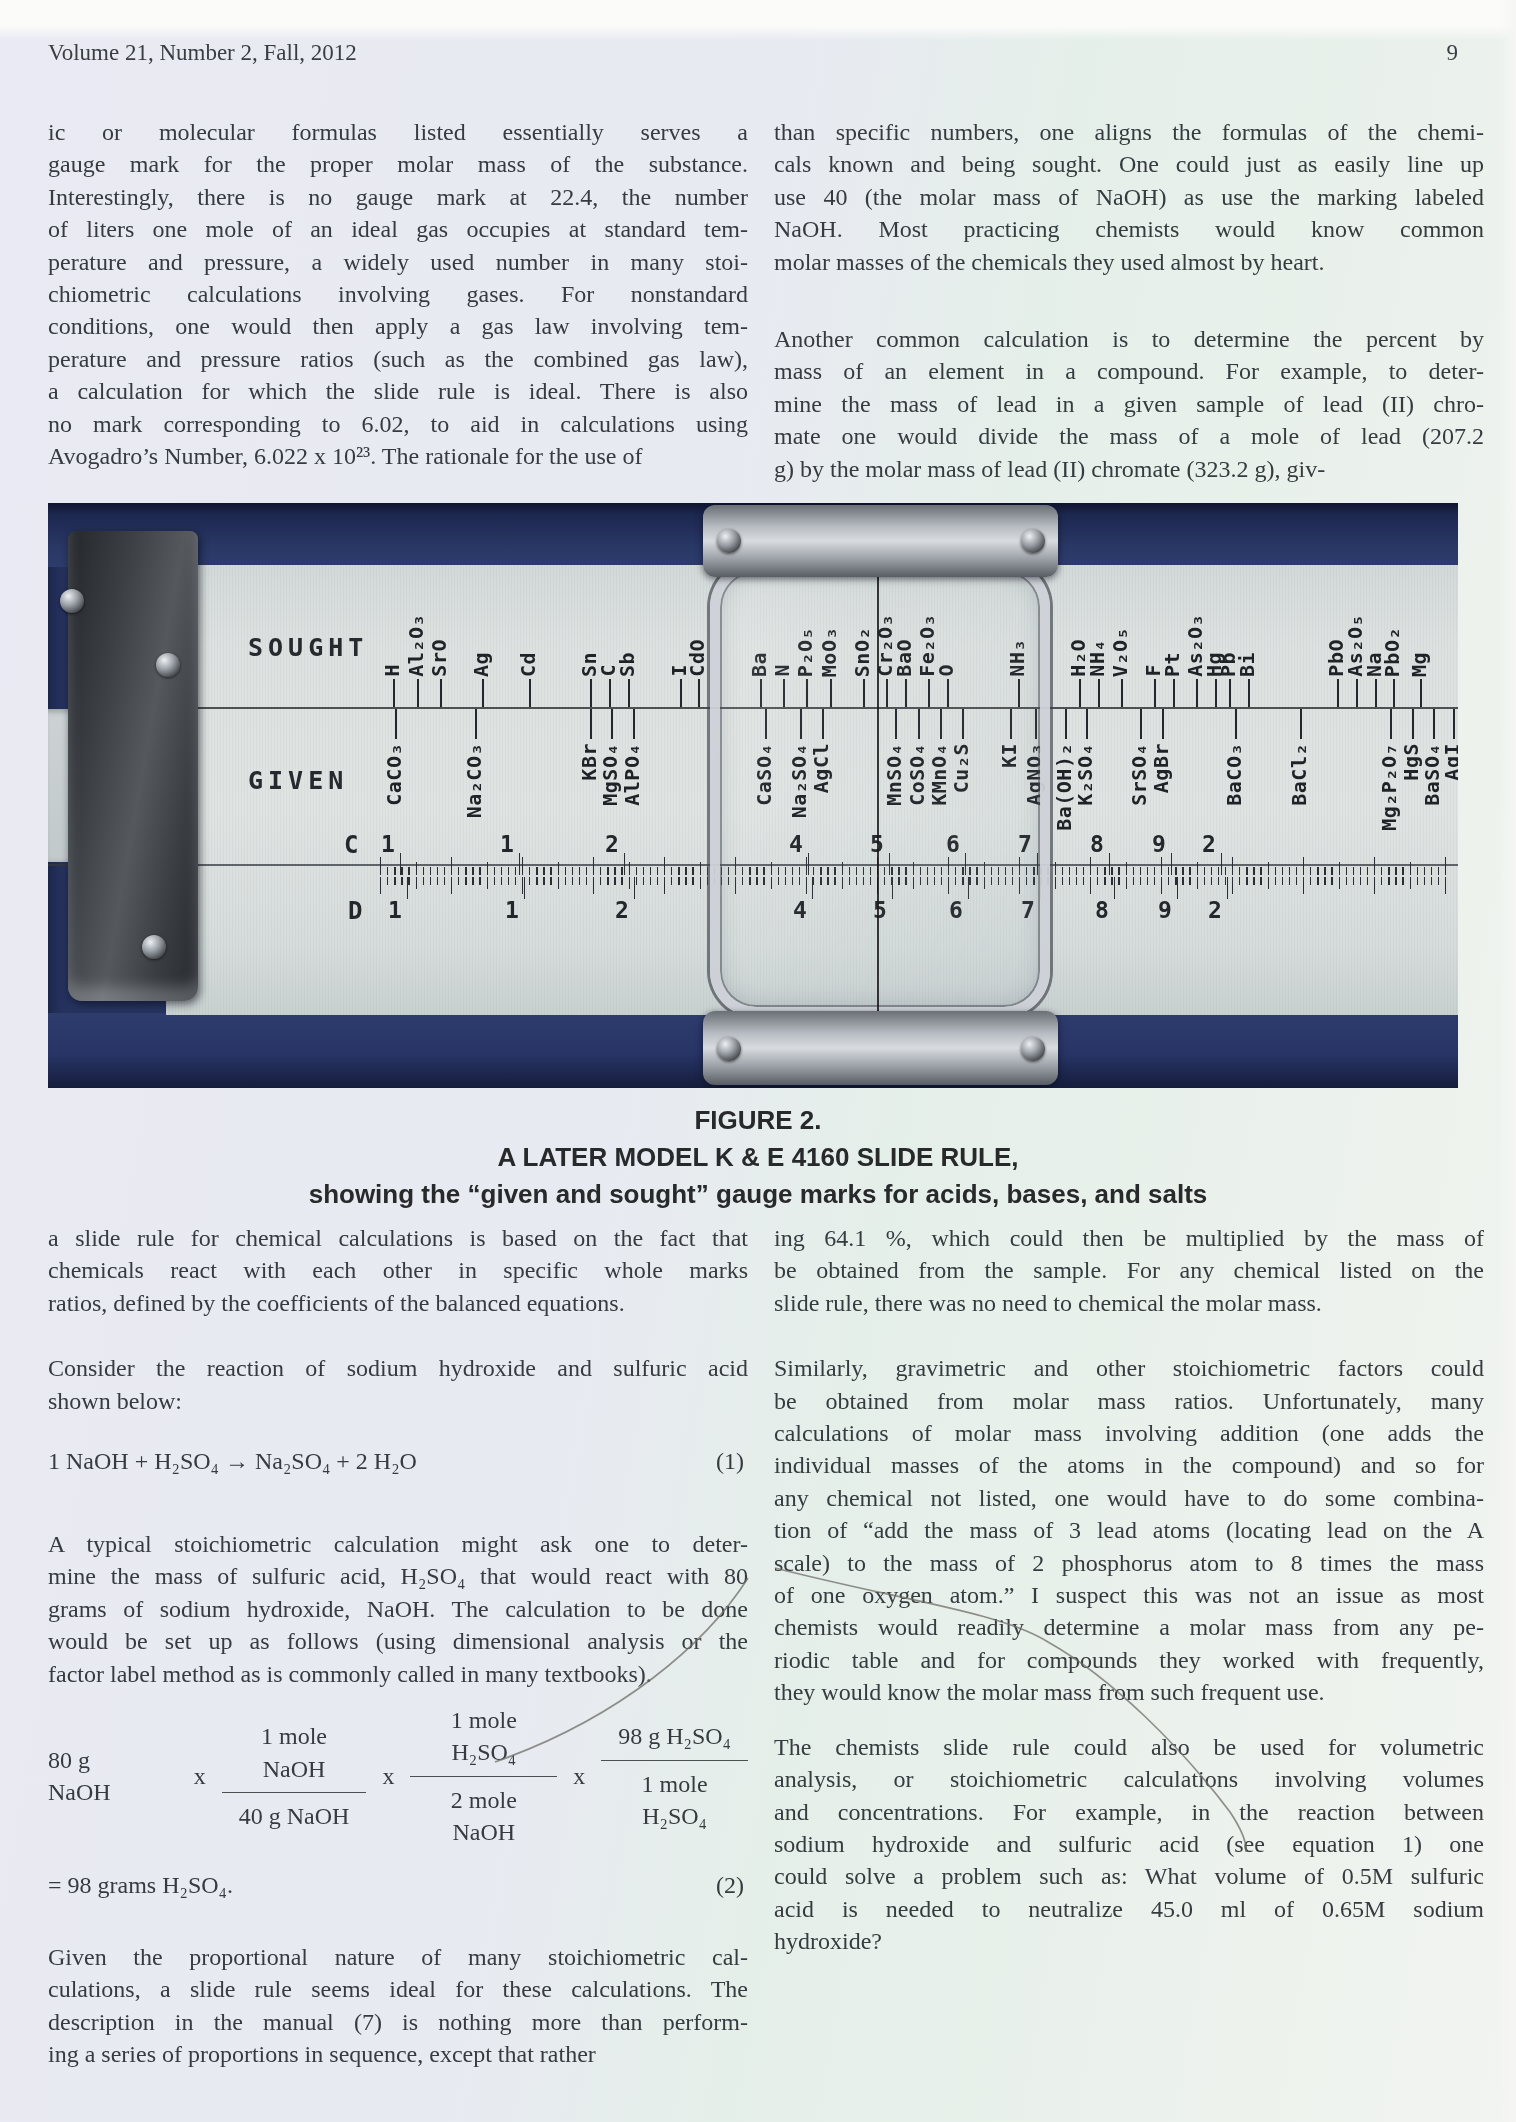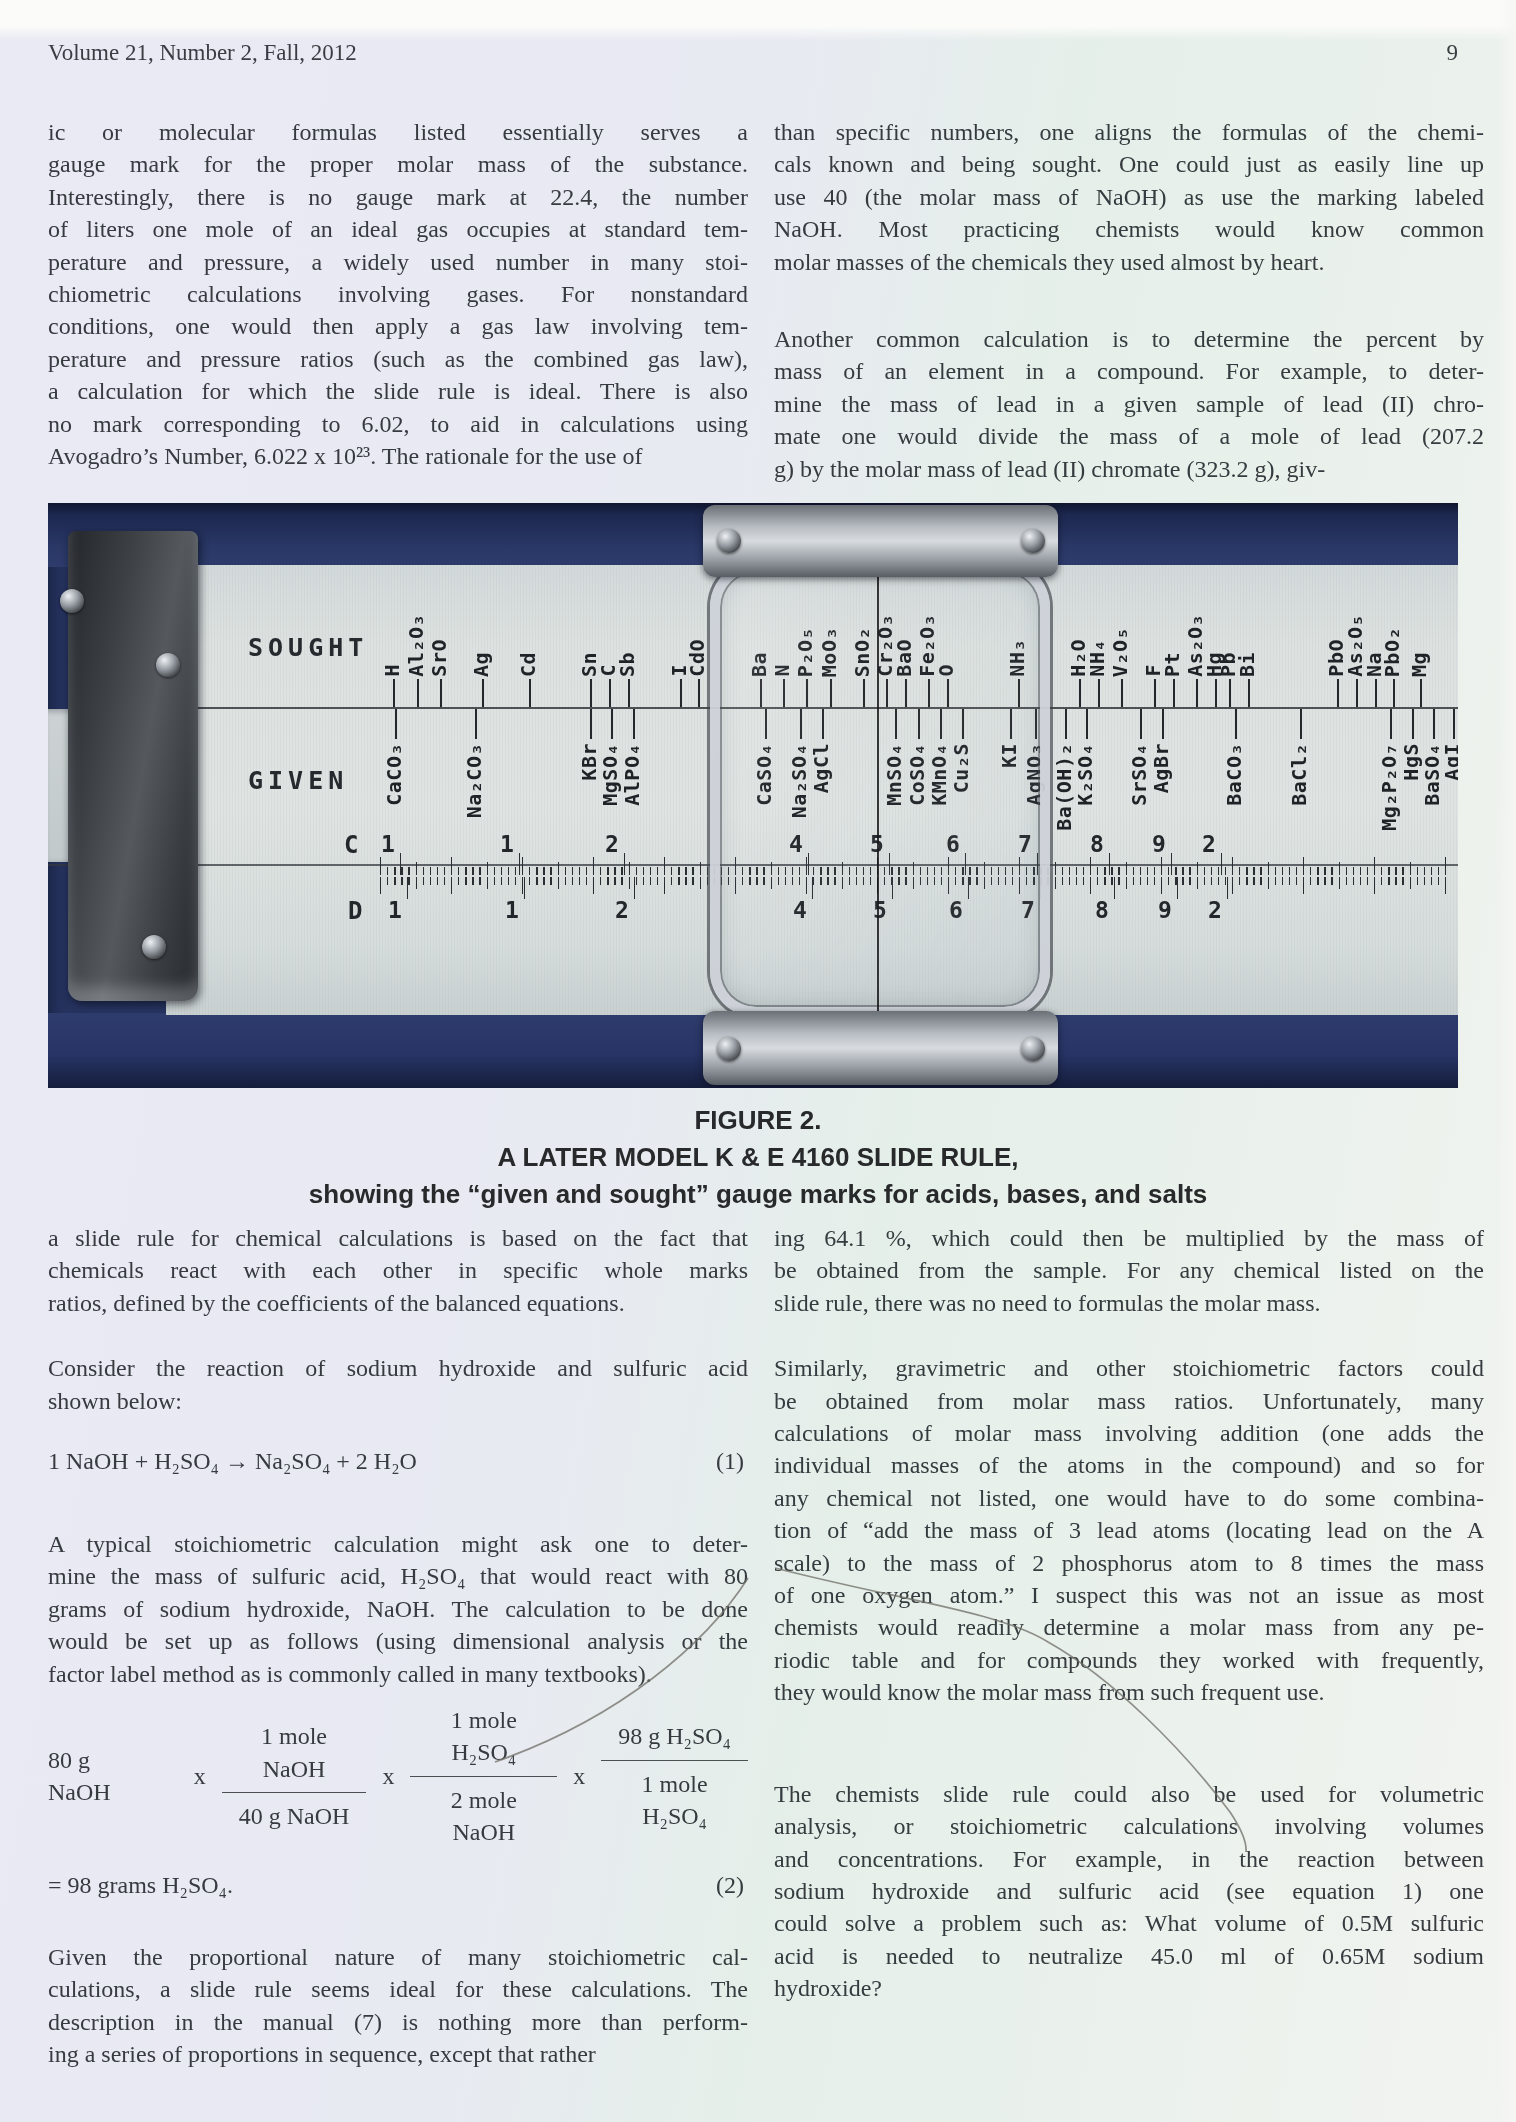--- a/index.html
+++ b/index.html
@@ -18,21 +18,21 @@
   
   .col{position:absolute;font-size:24px;line-height:32.4px;color:#363b3f;}
   #col1-top{left:48px;top:116px;width:700px;}
   #col2-top{left:774px;top:116px;width:710px;}
   #col1-bottom{left:48px;top:1222px;width:700px;}
   #col2-bottom{left:774px;top:1222px;width:710px;}
   .jpara div{text-align:justify;text-align-last:justify;}
   .jpara div:last-child{text-align-last:left;}
   .mt33{margin-top:33px;} .mt45{margin-top:45px;}
   .mt47{margin-top:47px;}
-  .mt36{margin-top:36px;} .mt48{margin-top:69px;}
+  .mt36{margin-top:36px;} .mt48{margin-top:22px;}
   
   .eq1{position:relative;height:36px;margin-top:28px;}
   .eq1 .tag,.eq2result .tag{position:absolute;right:4px;top:0;}
   .eq2{display:flex;align-items:center;margin-top:14px;}
   .eq2 .lhs{margin-right:26px;}
   .eq2 .mul{margin:0 16px;}
   .frac{display:inline-flex;flex-direction:column;text-align:center;}
   .frac .num{padding:0 10px 7px 10px;}
   .frac .den{border-top:1.6px solid #4a4f52;padding:7px 10px 0 10px;}
   .eq2result{position:relative;height:36px;margin-top:20px;}
@@ -681,21 +681,21 @@
       <div>culations, a slide rule seems ideal for these calculations. The</div>
       <div>description in the manual (7) is nothing more than perform-</div>
       <div>ing a series of proportions in sequence, except that rather</div>
     </div>
 </div>
 
 <div id="col2-bottom" class="col">
   <div class="jpara">
       <div>ing 64.1 %, which could then be multiplied by the mass of</div>
       <div>be obtained from the sample. For any chemical listed on the</div>
-      <div>slide rule, there was no need to formulas the molar mass.</div>
+      <div>slide rule, there was no need to chemical the molar mass.</div>
     </div>
   <div class="jpara mt33">
       <div>Similarly, gravimetric and other stoichiometric factors could</div>
       <div>be obtained from molar mass ratios. Unfortunately, many</div>
       <div>calculations of molar mass involving addition (one adds the</div>
       <div>individual masses of the atoms in the compound) and so for</div>
       <div>any chemical not listed, one would have to do some combina-</div>
       <div>tion of “add the mass of 3 lead atoms (locating lead on the A</div>
       <div>scale) to the mass of 2 phosphorus atom to 8 times the mass</div>
       <div>of one oxygen atom.” I suspect this was not an issue as most</div>

